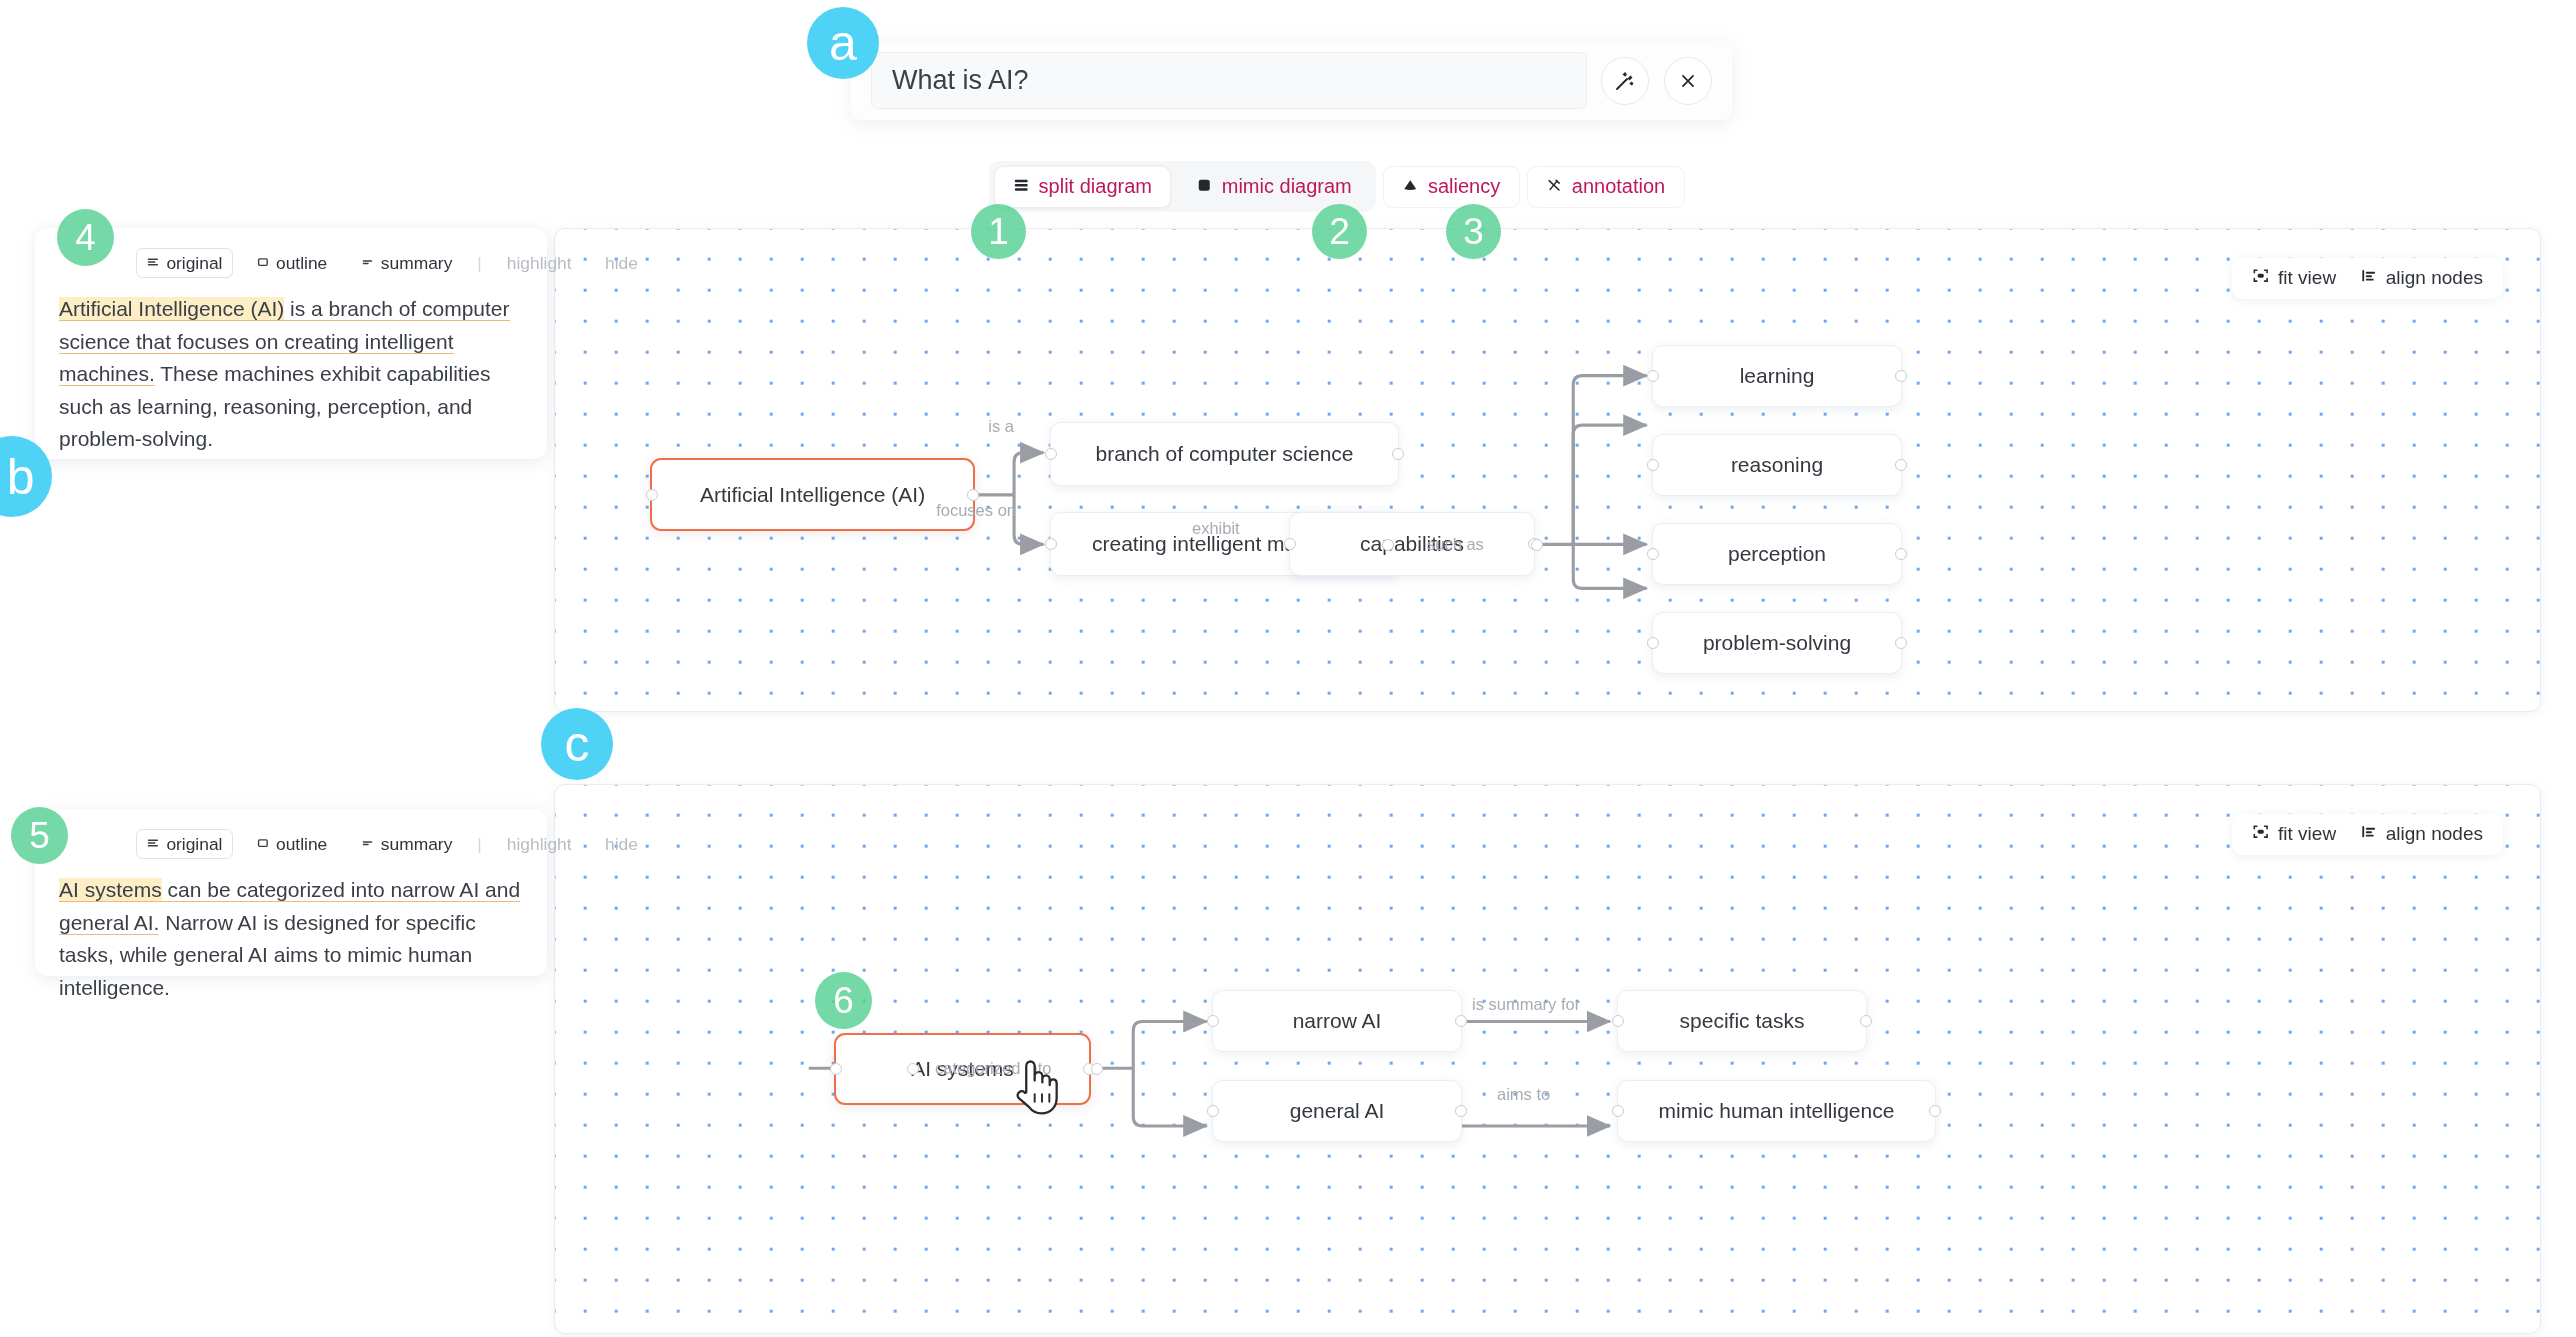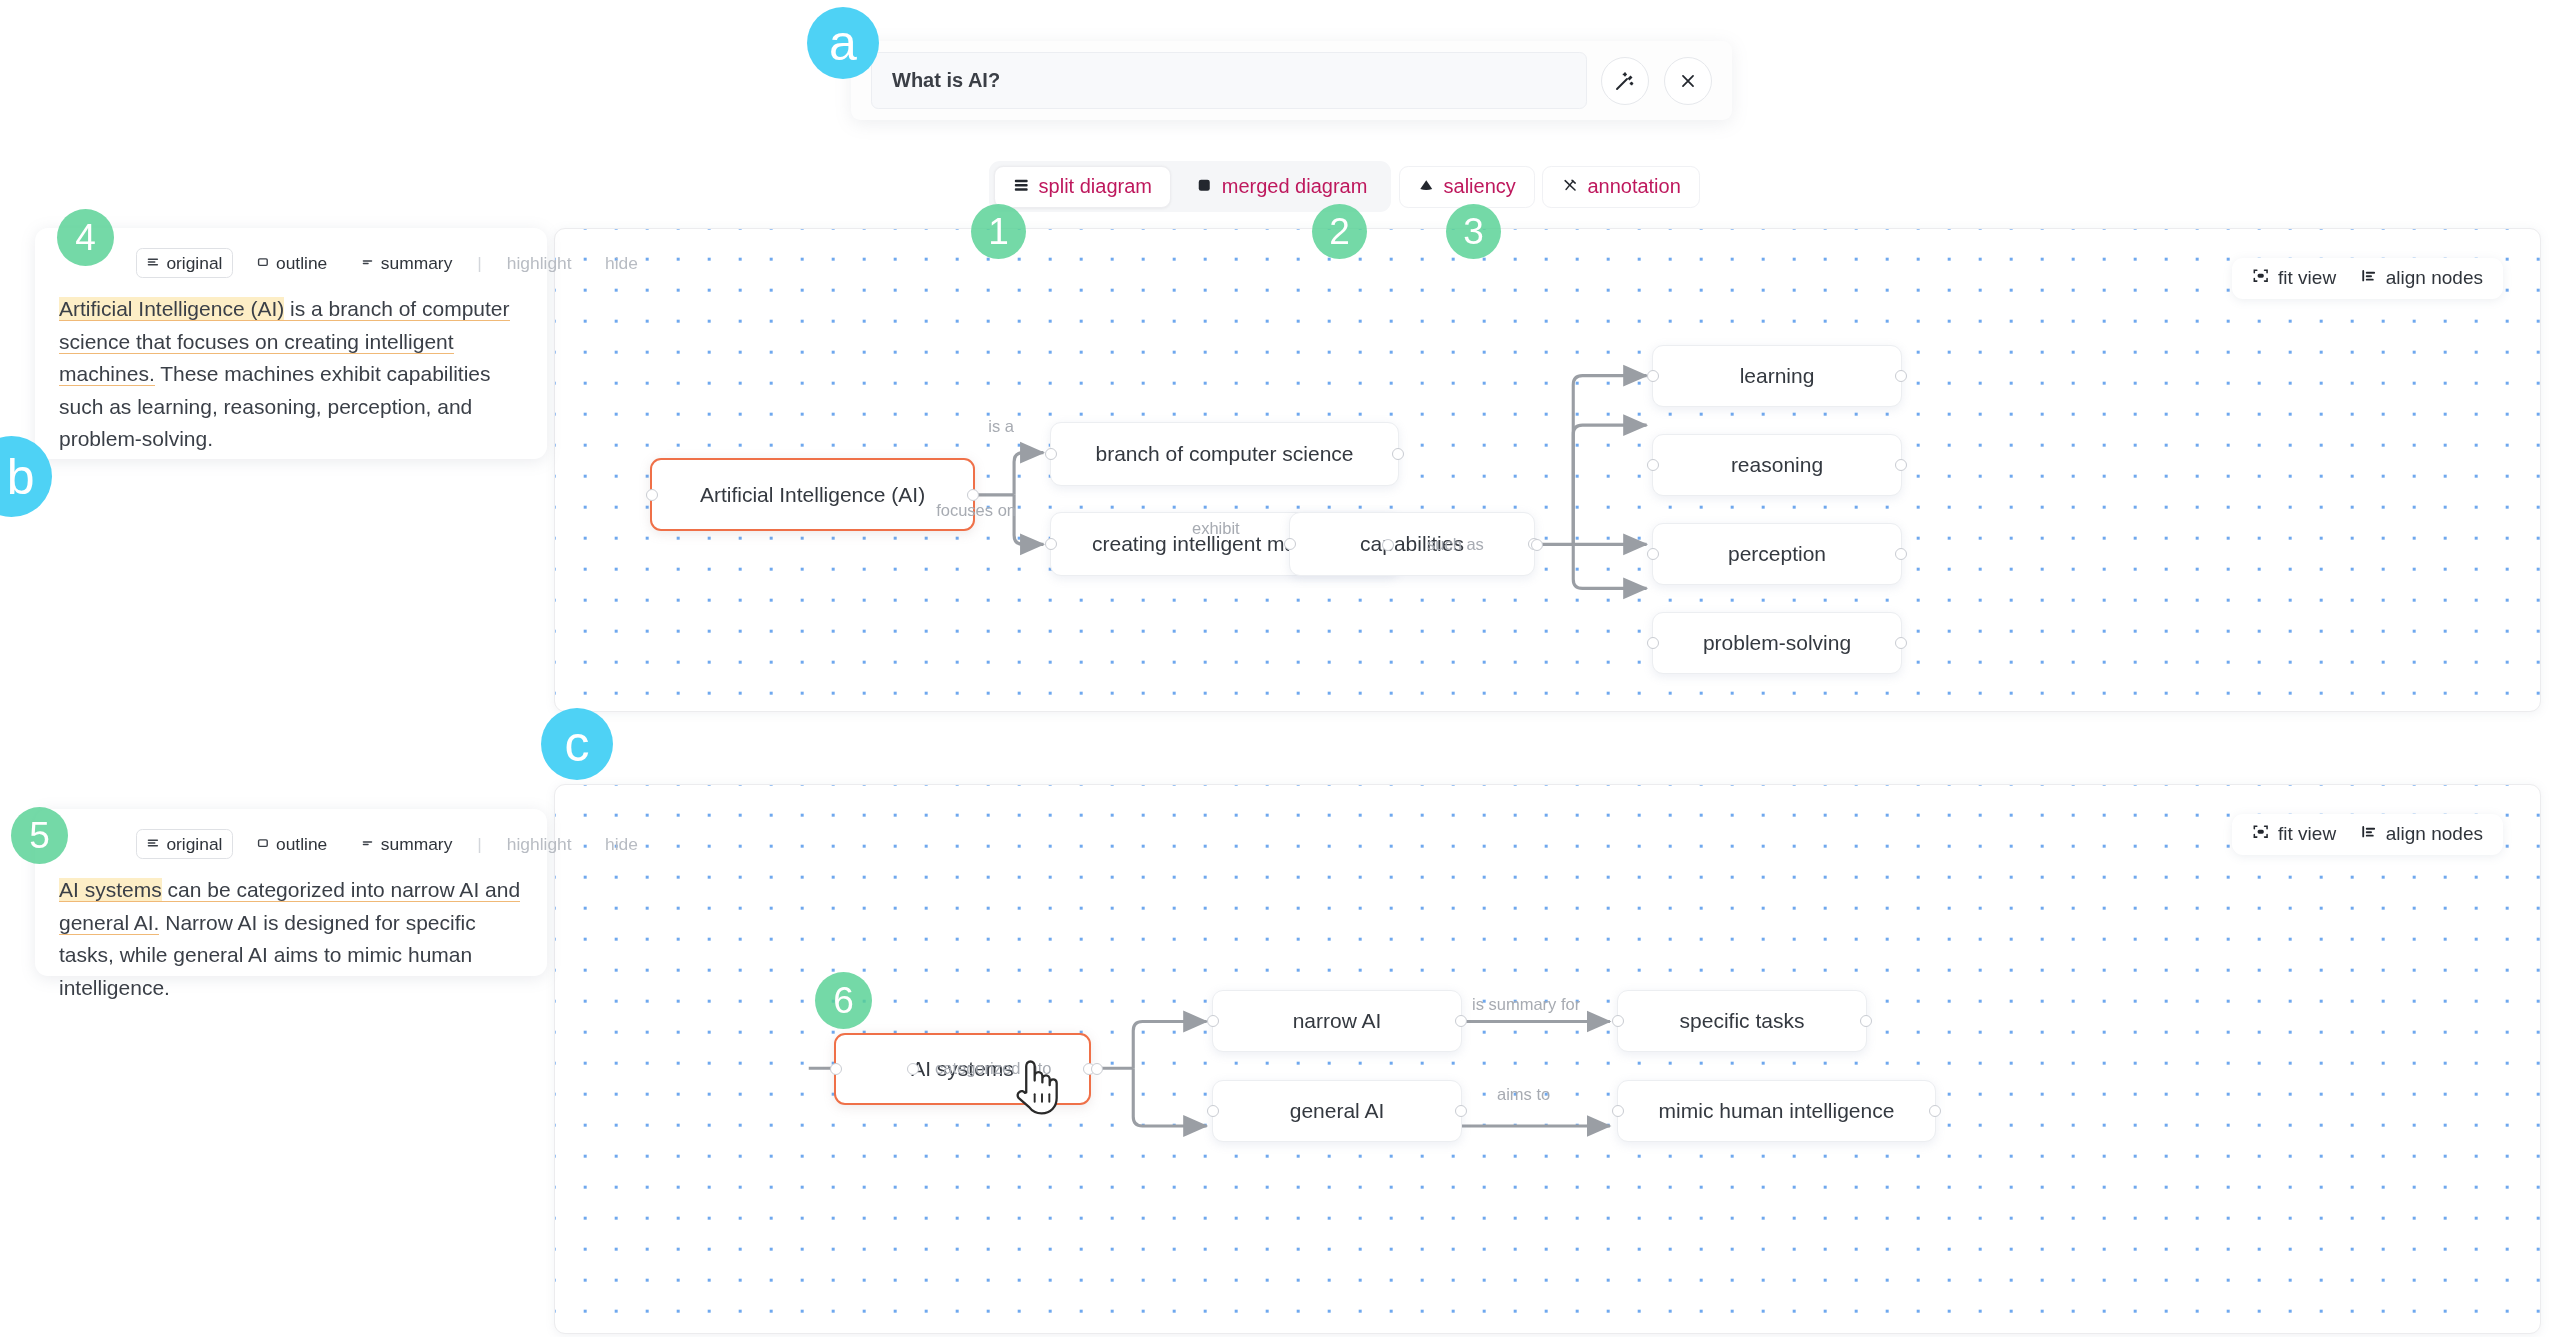--- a/index.html
+++ b/index.html
@@ -47,26 +47,25 @@
     display: flex; align-items: center;
     padding: 0 20px;
     z-index: 30;
   }
   #search-input {
     flex: 1;
     height: 57px;
     background: #f8f9fb;
     border: 0.9px solid #eceef2;
     border-radius: 7.3px;
-    font-size: 20px;
+    font-size: 27px;
     color: #3b3f46;
     padding: 0 20px;
     font-family: "Liberation Sans", sans-serif;
     outline: none;
-    font-weight: bold;
   }
   #search-input::placeholder { color: #9aa0aa; }
   .round-btn {
     width: 48px; height: 48px;
     margin-left: 14.7px;
     border-radius: 50%;
     border: 0.9px solid #e6e8ec;
     background: #ffffff;
     display: flex; align-items: center; justify-content: center;
     cursor: pointer;
@@ -253,21 +252,21 @@
         </svg>
       </span>
       <span>split diagram</span>
     </div>
     <div class="tbtn inactive">
       <span>
         <svg width="16.5" height="16.5" viewBox="0 0 18 18" fill="#23272e">
           <rect x="3" y="3" width="12" height="12" rx="2.5"></rect>
         </svg>
       </span>
-      <span>merged diagram</span>
+      <span>mimic diagram</span>
     </div>
   </div>
 
   <div class="tbtn">
     <span>
       <svg width="16.5" height="16.5" viewBox="0 0 18 18" fill="#23272e">
         <path d="M9 3.5 L15.5 13.2 Q9 15.2 2.5 13.2 Z"></path>
       </svg>
     </span>
     <span>saliency</span>

